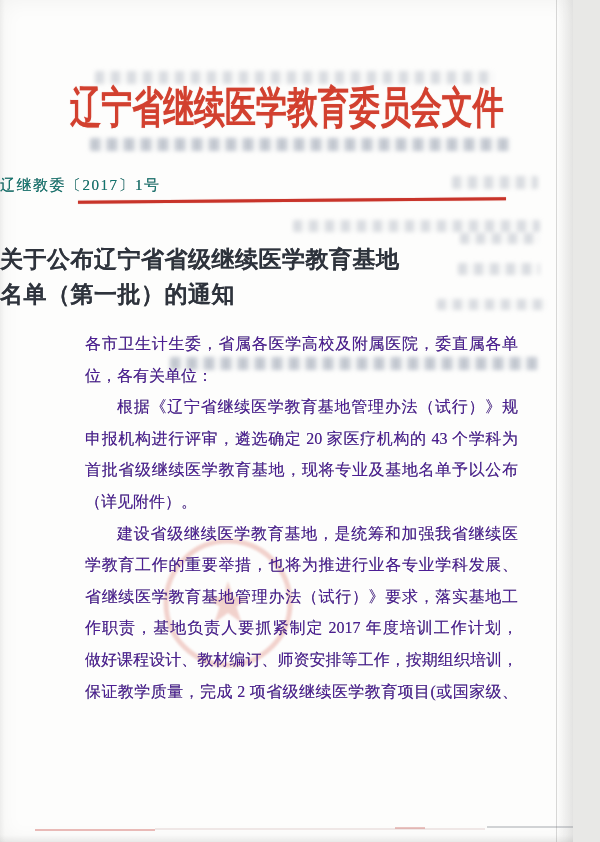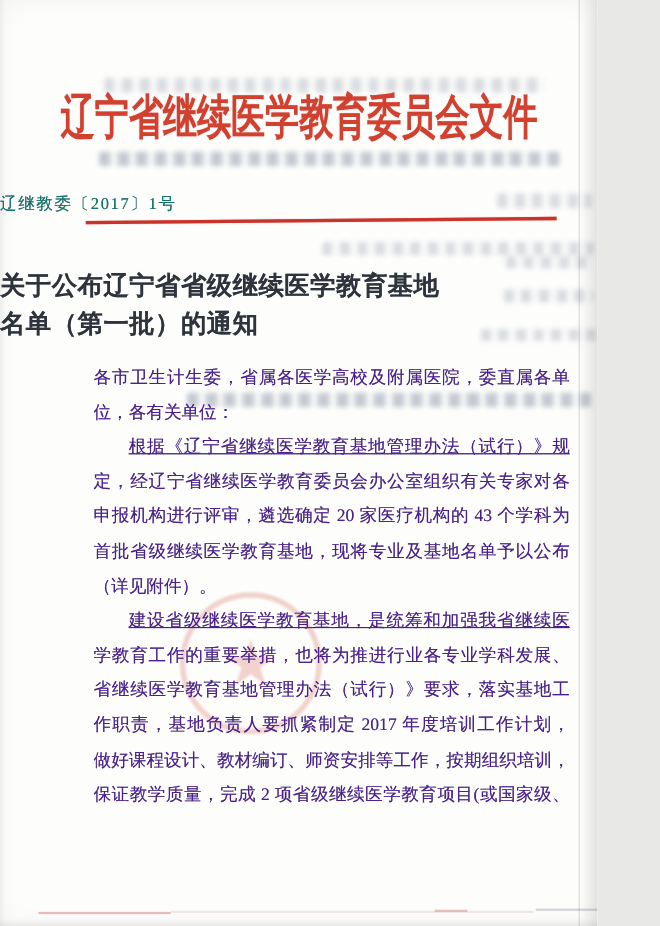--- a/index.html
+++ b/index.html
@@ -1,20 +1,21 @@
 <!DOCTYPE html>
 <html><head>
 <meta charset="utf-8">
 <style>
   html,body{margin:0;padding:0;background:#e8e8e6;}
   .page{
     position:relative; width:543px; height:842px; overflow:hidden;
     background:#fdfdfc;
     box-shadow: inset 0 0 22px rgba(0,0,0,0.05);
     font-family:"Liberation Serif","DejaVu Serif",serif;
+    padding-left:30px;
   }
   
   .org-title{
     position:absolute; top:84px; left:50%;
     transform:translateX(-50%) scaleX(0.72);
     transform-origin:center top;
     white-space:nowrap; font-size:43px; line-height:1.1; font-weight:700;
     color:#d2402f; text-shadow:0 0 1px rgba(210,64,47,0.55);
   }
   .doc-number{
@@ -39,21 +40,21 @@
     position:absolute; top:328px; left:85px; width:433px;
     color:#4c1d95; font-size:16px;
     text-shadow:0 0 0.5px rgba(60,65,75,0.65);
   }
   .body-line{
     height:31.6px; line-height:31.6px; white-space:nowrap;
     text-align:justify; text-align-last:justify; text-justify:inter-character;
     white-space:normal; overflow:hidden;
   }
   .body-line.short{ text-align:left; text-align-last:left; }
-  .body-line.indent{ text-indent:32px;text-decoration:underline; }
+  .body-line.indent{ text-indent:32px; }
   
   .smudge{
     position:absolute; filter:blur(2.2px); border-radius:2px;
     background:repeating-linear-gradient(90deg,
       rgba(150,158,172,0.34) 0px, rgba(150,158,172,0.34) 9px,
       rgba(150,158,172,0.04) 9px, rgba(150,158,172,0.04) 16px);
   }
   .smudge.strong{
     background:repeating-linear-gradient(90deg,
       rgba(138,148,166,0.5) 0px, rgba(138,148,166,0.5) 10px,
@@ -106,21 +107,20 @@
 
   <div class="notice-title">
     <div>关于公布辽宁省省级继续医学教育基地</div>
     <div>名单（第一批）的通知</div>
   </div>
 
   <div class="body-text">
     <div class="body-line">各市卫生计生委，省属各医学高校及附属医院，委直属各单</div>
     <div class="body-line short">位，各有关单位：</div>
     <div class="body-line indent">根据《辽宁省继续医学教育基地管理办法（试行）》规</div>
-    <div class="body-line">定，经辽宁省继续医学教育委员会办公室组织有关专家对各</div>
     <div class="body-line">申报机构进行评审，遴选确定 20 家医疗机构的 43 个学科为</div>
     <div class="body-line">首批省级继续医学教育基地，现将专业及基地名单予以公布</div>
     <div class="body-line short">（详见附件）。</div>
     <div class="body-line indent">建设省级继续医学教育基地，是统筹和加强我省继续医</div>
     <div class="body-line">学教育工作的重要举措，也将为推进行业各专业学科发展、</div>
     <div class="body-line">省继续医学教育基地管理办法（试行）》要求，落实基地工</div>
     <div class="body-line">作职责，基地负责人要抓紧制定 2017 年度培训工作计划，</div>
     <div class="body-line">做好课程设计、教材编订、师资安排等工作，按期组织培训，</div>
     <div class="body-line">保证教学质量，完成 2 项省级继续医学教育项目(或国家级、</div>
   </div>

